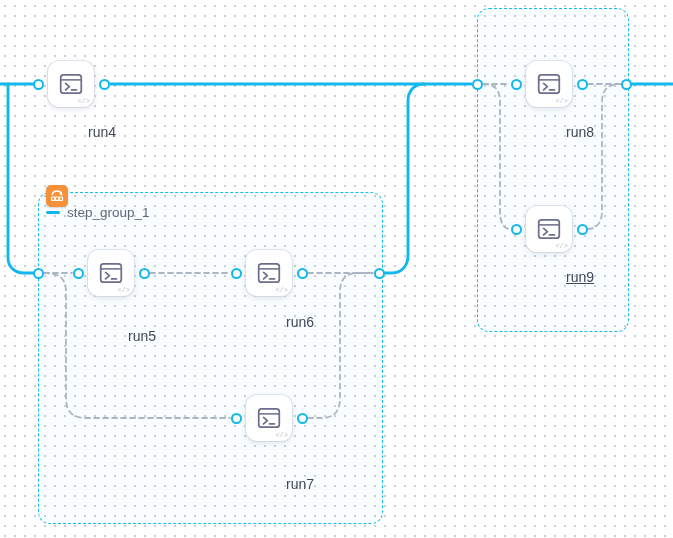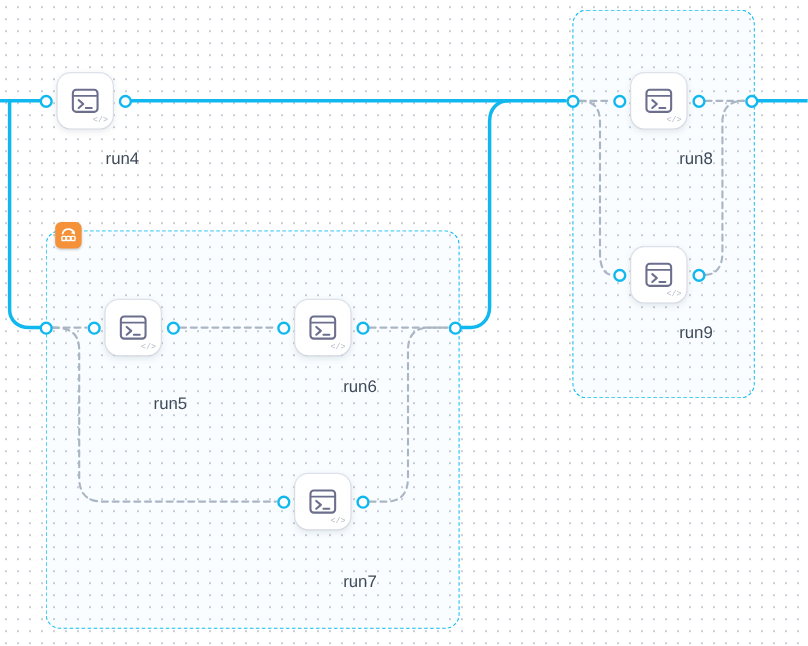--- a/index.html
+++ b/index.html
@@ -87,20 +87,24 @@
   <div class="grp" style="left:38px;top:192px;width:345px;height:332px;"></div>
   <div class="loop-badge" style="left:46px;top:185px;">
     <svg width="16" height="16" viewBox="0 0 16 16" aria-hidden="true">
       <path d="M3.2 6.6 A5 5 0 0 1 12.8 6.6" fill="none" stroke="#ffffff" stroke-width="1.5" stroke-linecap="round"></path>
       <path d="M12.9 3.6 L13.2 6.9 L10.1 6.3 Z" fill="#ffffff"></path>
       <rect x="2.6" y="9.0" width="3.3" height="3.4" rx="0.7" fill="none" stroke="#ffffff" stroke-width="1.2"></rect>
       <rect x="6.4" y="9.0" width="3.3" height="3.4" rx="0.7" fill="none" stroke="#ffffff" stroke-width="1.2"></rect>
       <rect x="10.2" y="9.0" width="3.3" height="3.4" rx="0.7" fill="none" stroke="#ffffff" stroke-width="1.2"></rect>
     </svg>
   </div>
+  <div class="grp-label" style="left:46px;top:205px;">
+    <span class="minus"></span>
+    <span>step_group_1</span>
+  </div>
 
   <div class="grp" style="left:477px;top:8px;width:152px;height:324px;"></div>
 
   <div class="node" style="left:48px;top:61px;">
     <svg width="26" height="26" viewBox="0 0 24 24" aria-hidden="true">
       <rect x="2.5" y="3.5" width="19" height="17" rx="2.6" fill="#ffffff" stroke="#6b6e8c" stroke-width="1.6"></rect>
       <line x1="2.5" y1="8.2" x2="21.5" y2="8.2" stroke="#6b6e8c" stroke-width="1.4"></line>
       <polyline points="7,11.5 10.5,14.5 7,17.5" fill="none" stroke="#6b6e8c" stroke-width="1.6" stroke-linecap="round" stroke-linejoin="round"></polyline>
       <line x1="12.5" y1="17.5" x2="17" y2="17.5" stroke="#6b6e8c" stroke-width="1.6" stroke-linecap="round"></line>
     </svg>
@@ -154,21 +158,21 @@
 
   <div class="node" style="left:526px;top:206px;">
     <svg width="26" height="26" viewBox="0 0 24 24" aria-hidden="true">
       <rect x="2.5" y="3.5" width="19" height="17" rx="2.6" fill="#ffffff" stroke="#6b6e8c" stroke-width="1.6"></rect>
       <line x1="2.5" y1="8.2" x2="21.5" y2="8.2" stroke="#6b6e8c" stroke-width="1.4"></line>
       <polyline points="7,11.5 10.5,14.5 7,17.5" fill="none" stroke="#6b6e8c" stroke-width="1.6" stroke-linecap="round" stroke-linejoin="round"></polyline>
       <line x1="12.5" y1="17.5" x2="17" y2="17.5" stroke="#6b6e8c" stroke-width="1.6" stroke-linecap="round"></line>
     </svg>
     <span class="code-tag">&lt;/&gt;</span>
   </div>
-  <div class="node-label" style="left:504px;top:269px;">run9</div>
+  <div class="node-label" style="left:504px;top:269px;text-decoration:underline;">run9</div>
 
   <div class="port" style="left:33px;top:79px;"></div>
   <div class="port" style="left:99px;top:79px;"></div>
   <div class="port" style="left:33px;top:268px;"></div>
   <div class="port" style="left:73px;top:268px;"></div>
   <div class="port" style="left:139px;top:268px;"></div>
   <div class="port" style="left:231px;top:268px;"></div>
   <div class="port" style="left:297px;top:268px;"></div>
   <div class="port" style="left:374px;top:268px;"></div>
   <div class="port" style="left:231px;top:413px;"></div>

